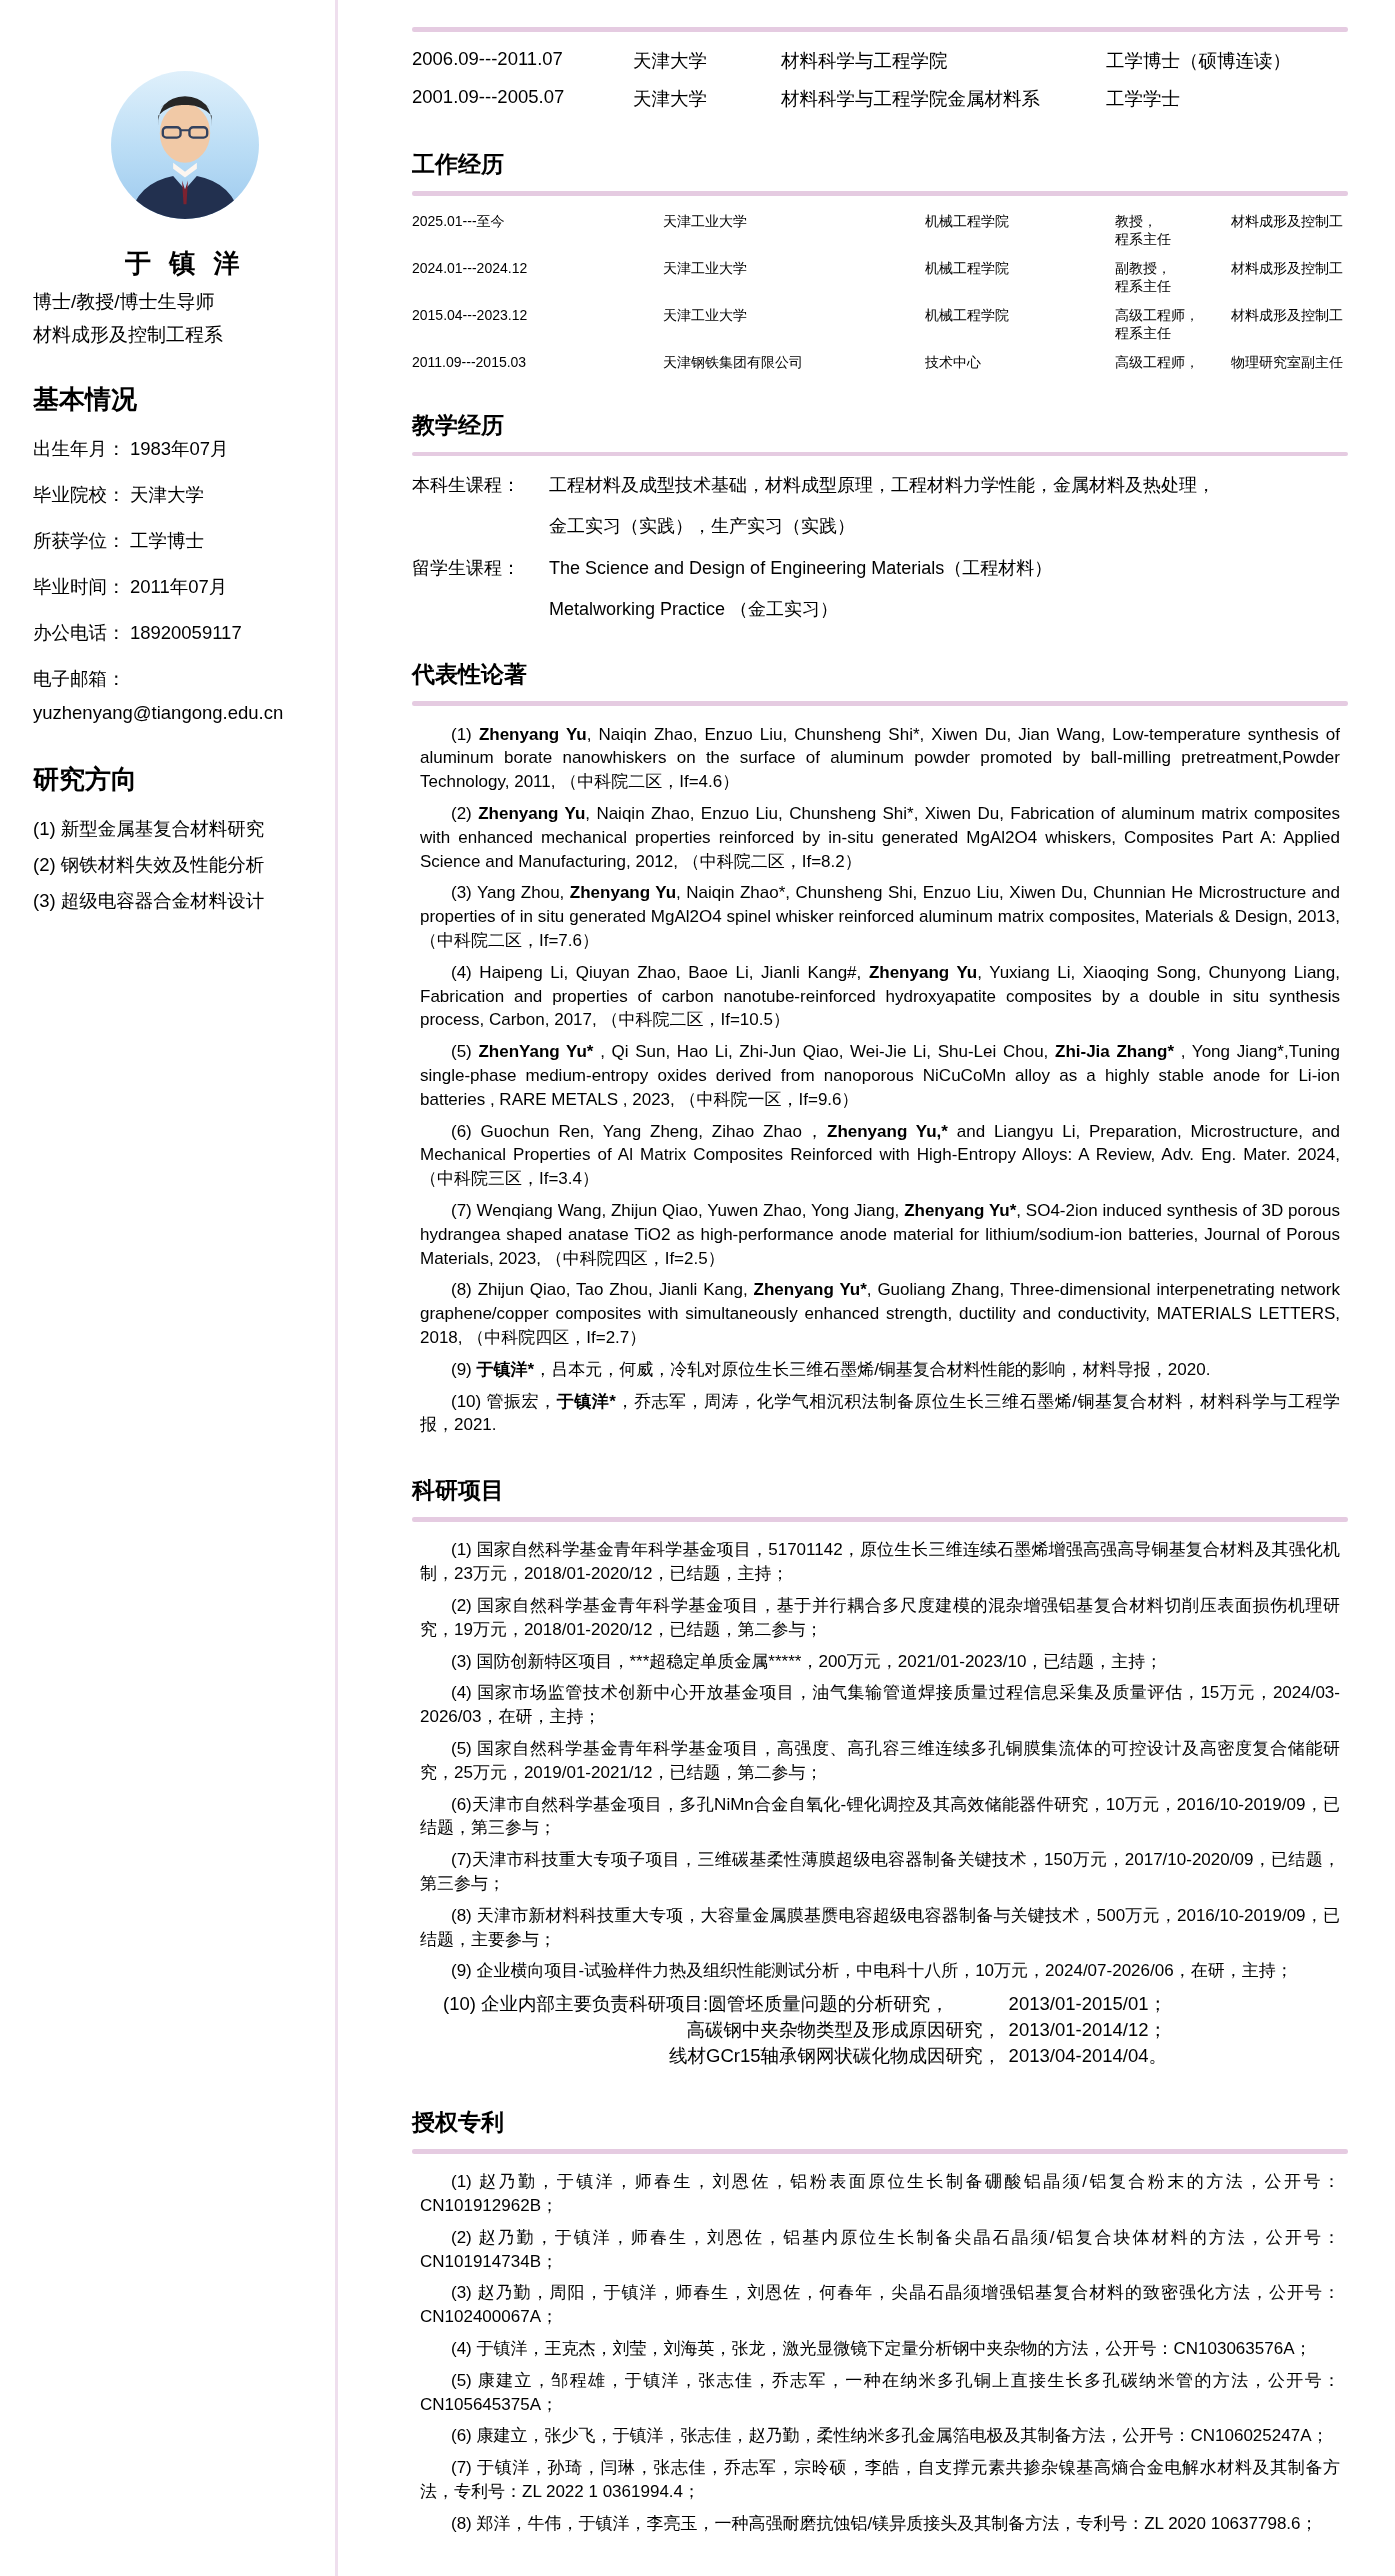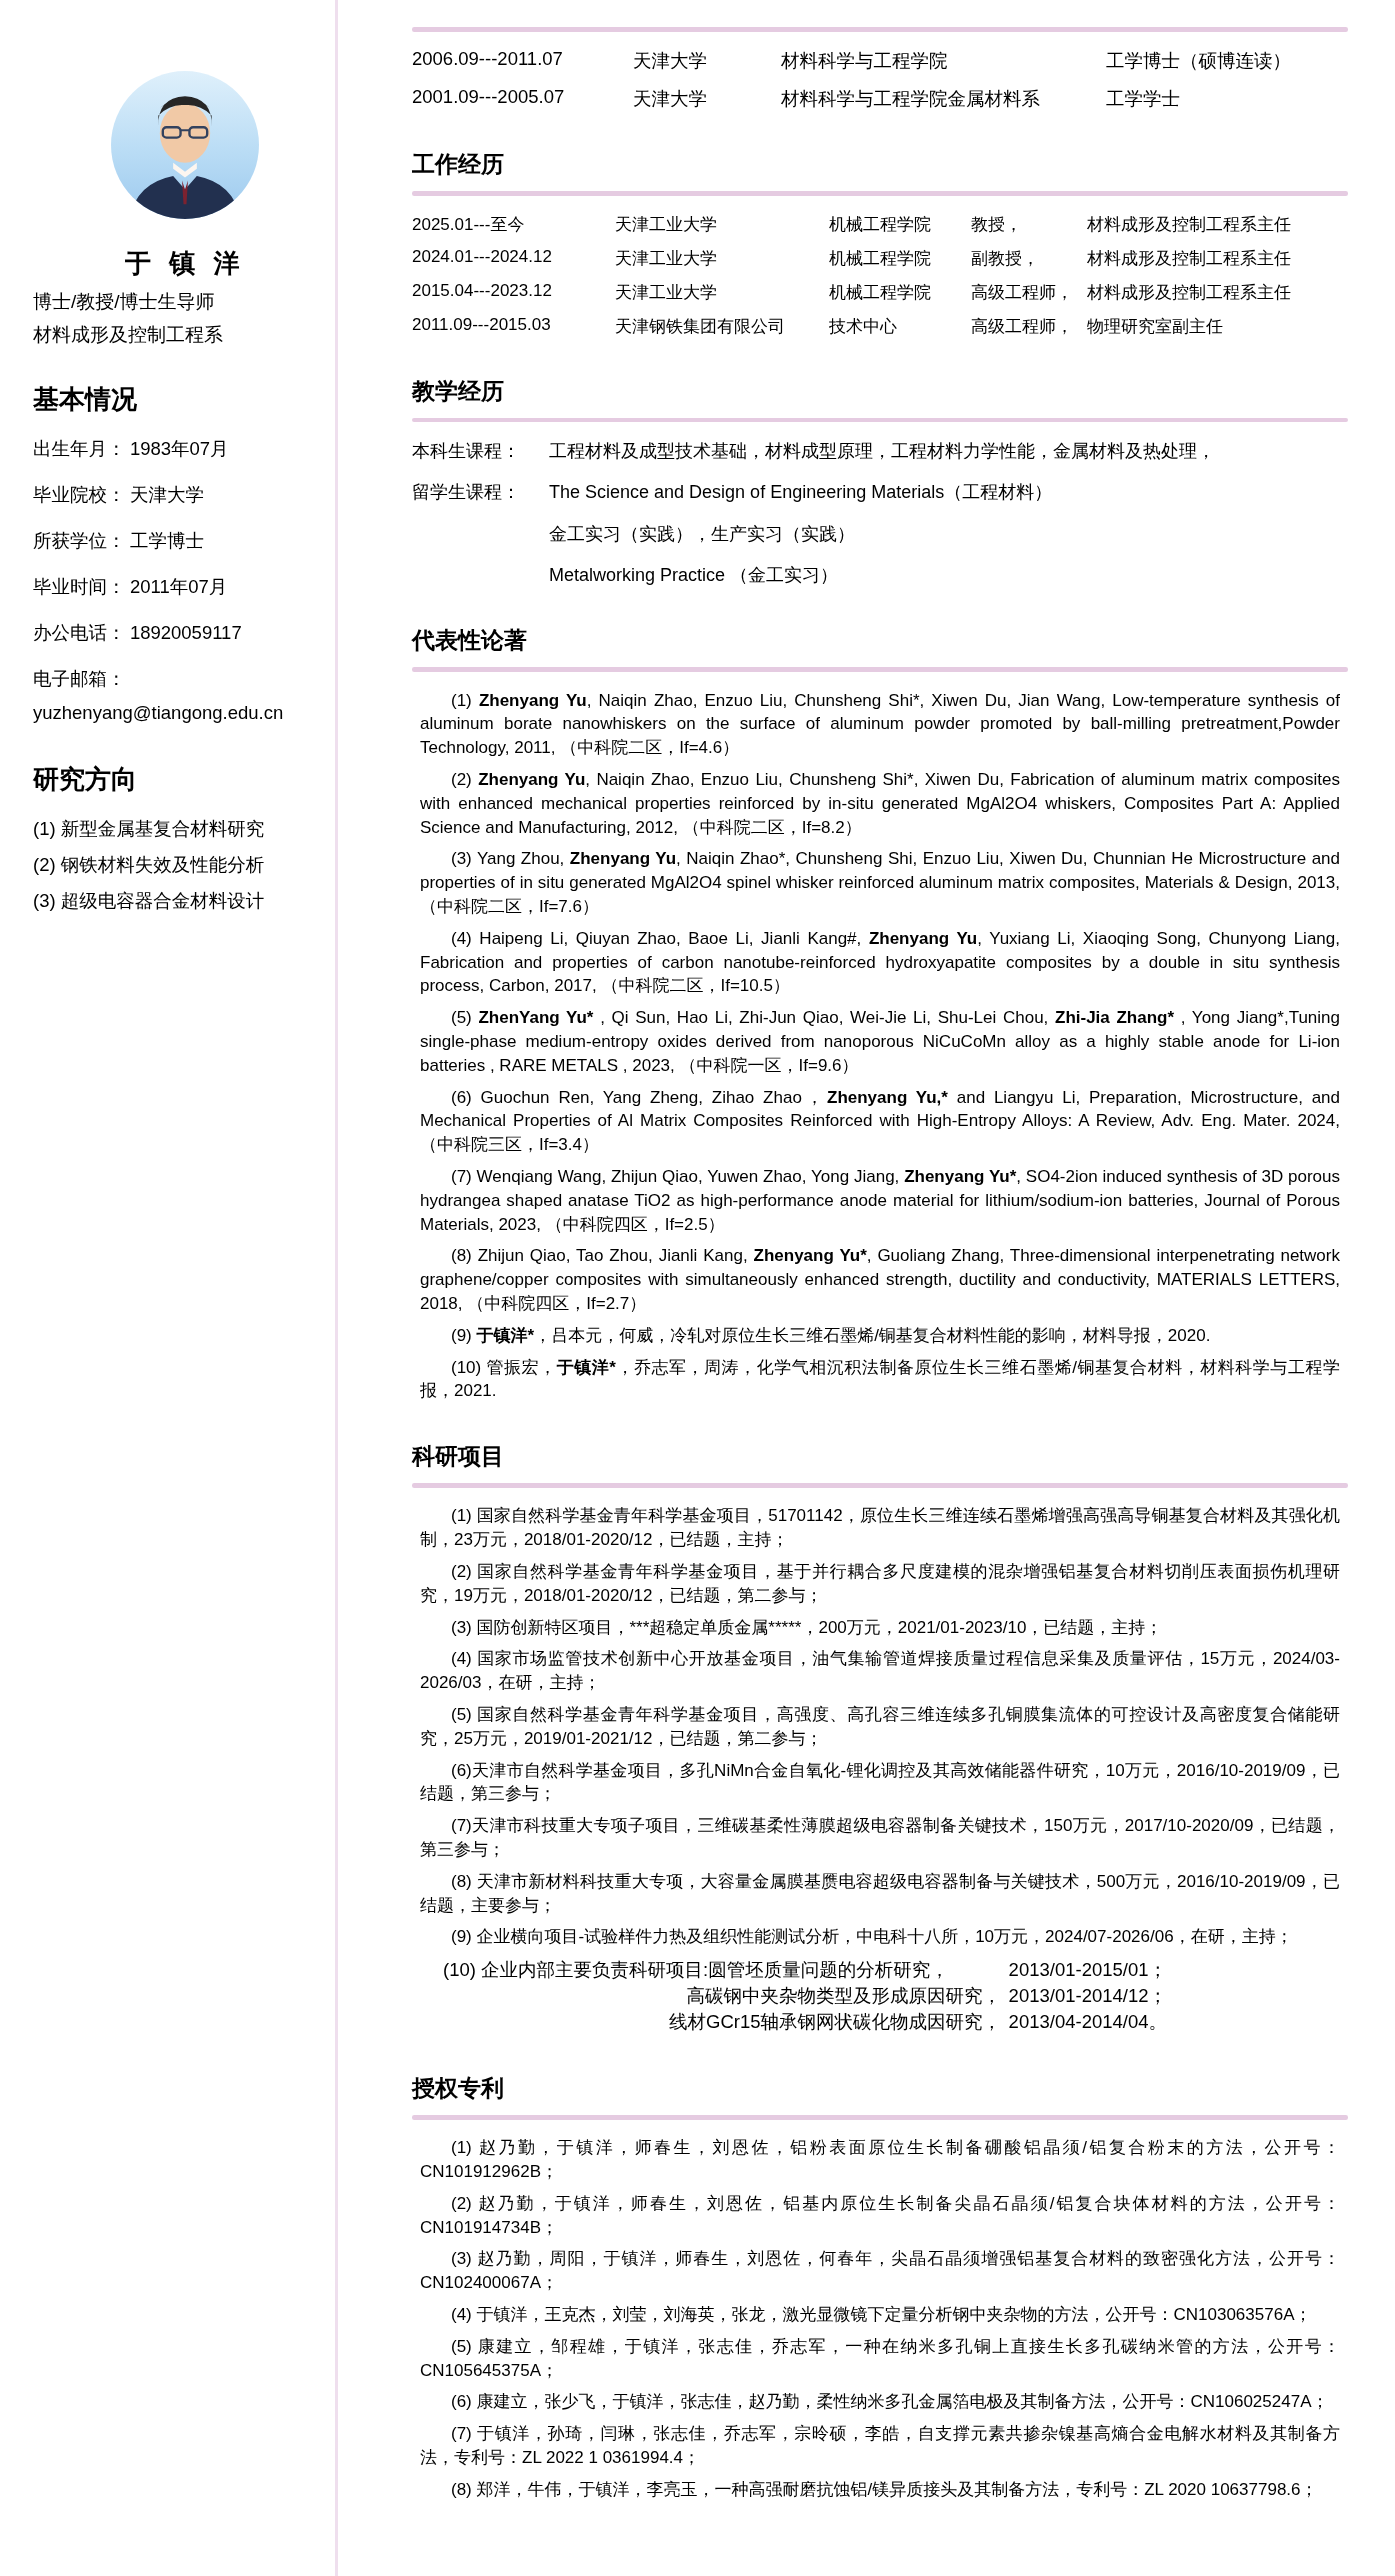--- a/index.html
+++ b/index.html
@@ -28,21 +28,21 @@
   .v-divider{position:absolute;left:335px;top:0;width:2.7px;height:2576px;background:#efdfee;}
   
   .main{position:absolute;left:412px;top:0;width:936px;}
   .section{margin-top:38px;}
   .section.first{margin-top:27px;}
   .sec-h{font-size:23px;font-weight:700;margin:0 0 11px 0;}
   .rule{height:4.9px;background:#e5cbe1;border-radius:2.2px;margin-bottom:16.4px;}
   
   .edu-row{display:grid;grid-template-columns:221px 148px 325px auto;font-size:18.5px;margin-bottom:13px;}
   
-  .work-row{display:grid;grid-template-columns:203px 214px 142px auto;font-size:17px;margin-bottom:11px;}
+  .work-row{display:grid;grid-template-columns:203px 214px 142px auto;font-size:14px;margin-bottom:11px;gap:48px;}
   .work-title{display:inline-block;min-width:116px;}
   
   .teach-row{display:flex;font-size:18px;margin-bottom:17.5px;}
   .teach-label{flex:none;width:137px;}
   .teach-text{flex:1;}
   
   .pub,.proj,.pat{font-size:17px;line-height:1.40;margin:8px;text-align:justify;text-indent:31px;}
   .pub b,.proj b,.pat b{font-weight:700;}
   
   .p10row{display:flex;font-size:18.5px;line-height:1.40;align-items:center;}
@@ -149,26 +149,26 @@
 
   <div class="section">
     <h2 class="sec-h">教学经历</h2>
     <div class="rule"></div>
     <div>
         <div class="teach-row">
           <span class="teach-label">本科生课程：</span>
           <span class="teach-text">工程材料及成型技术基础，材料成型原理，工程材料力学性能，金属材料及热处理，</span>
         </div>
         <div class="teach-row">
+          <span class="teach-label"></span>
+          <span class="teach-text">金工实习（实践），生产实习（实践）</span>
+        </div>
+        <div class="teach-row">
           <span class="teach-label">留学生课程：</span>
           <span class="teach-text">The Science and Design of Engineering Materials（工程材料）</span>
-        </div>
-        <div class="teach-row">
-          <span class="teach-label"></span>
-          <span class="teach-text">金工实习（实践），生产实习（实践）</span>
         </div>
         <div class="teach-row">
           <span class="teach-label"></span>
           <span class="teach-text">Metalworking Practice （金工实习）</span>
         </div>
       </div>
   </div>
 
   <div class="section">
     <h2 class="sec-h">代表性论著</h2>

